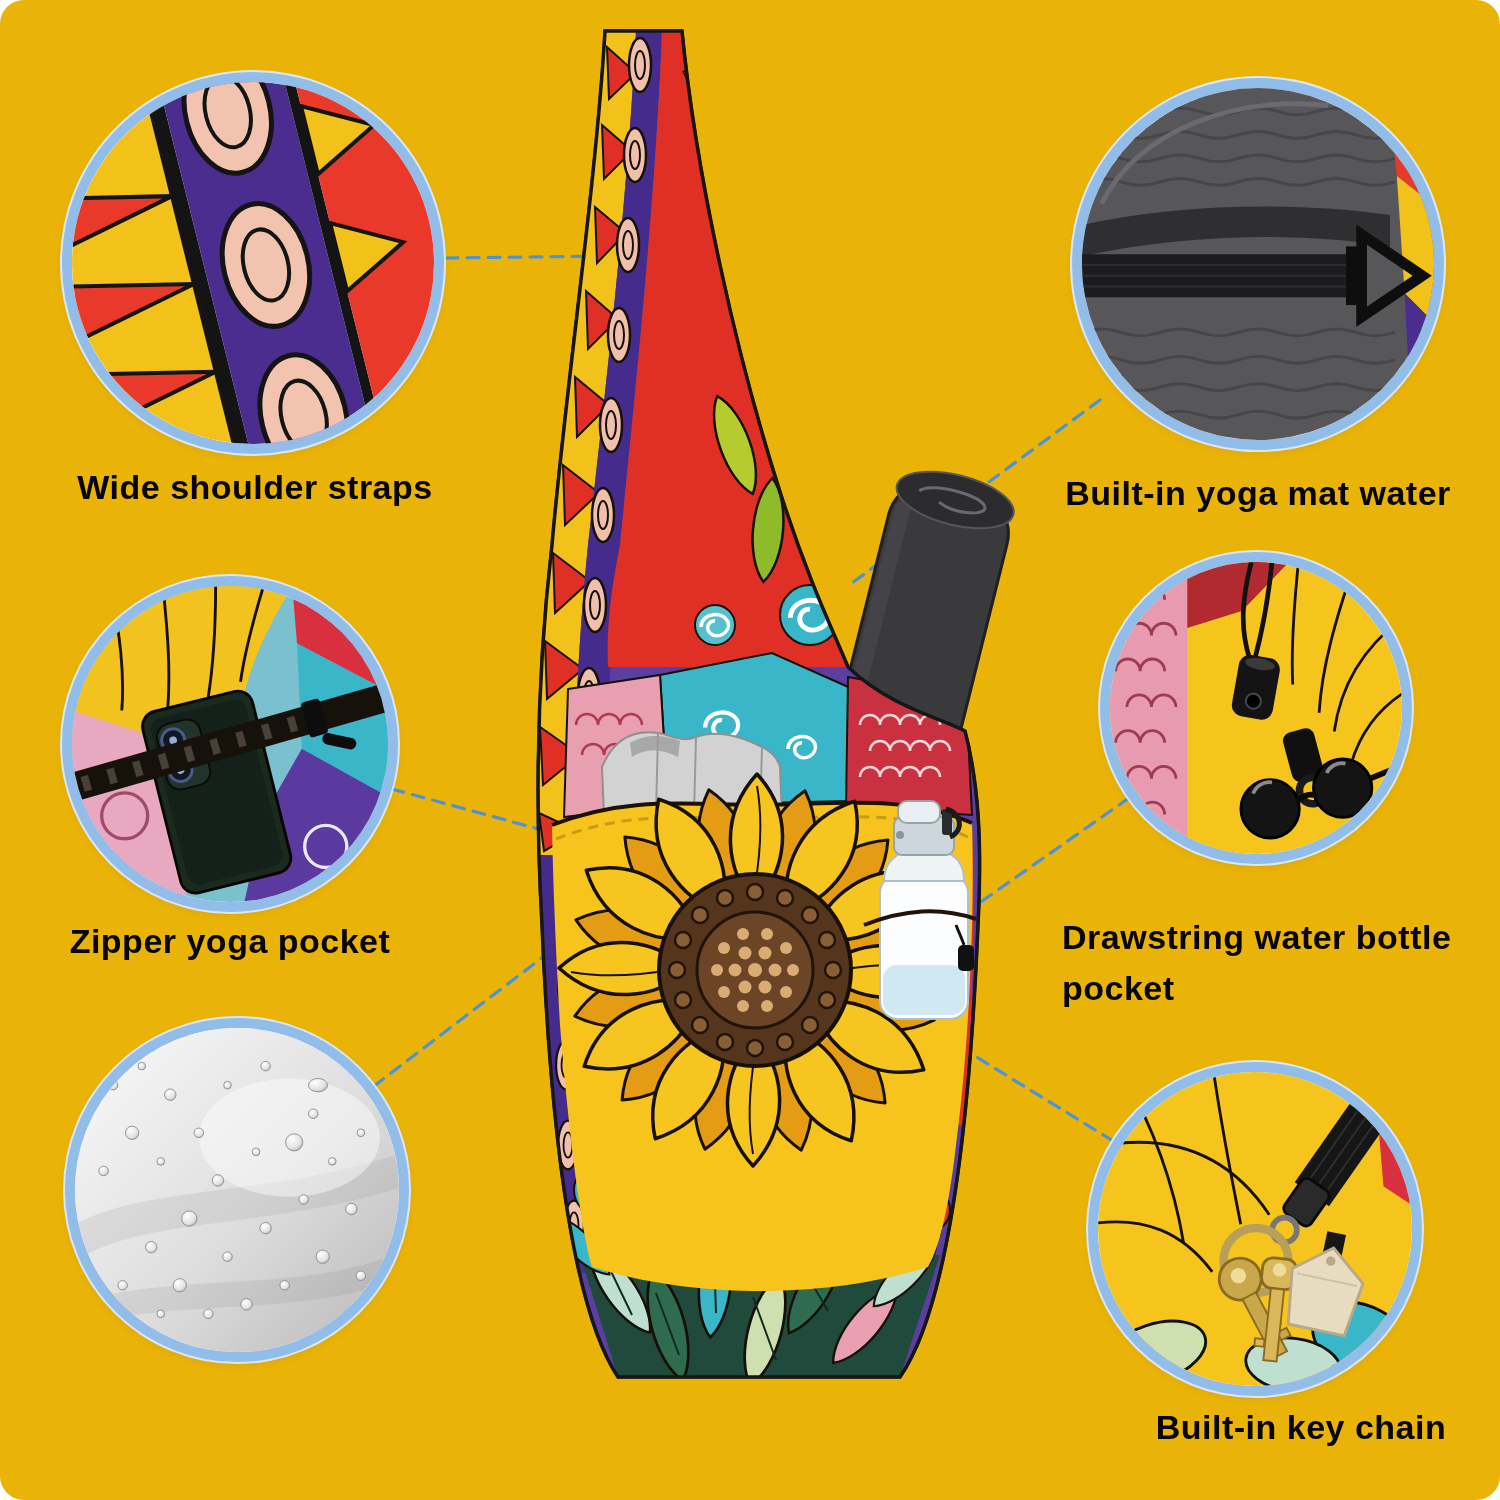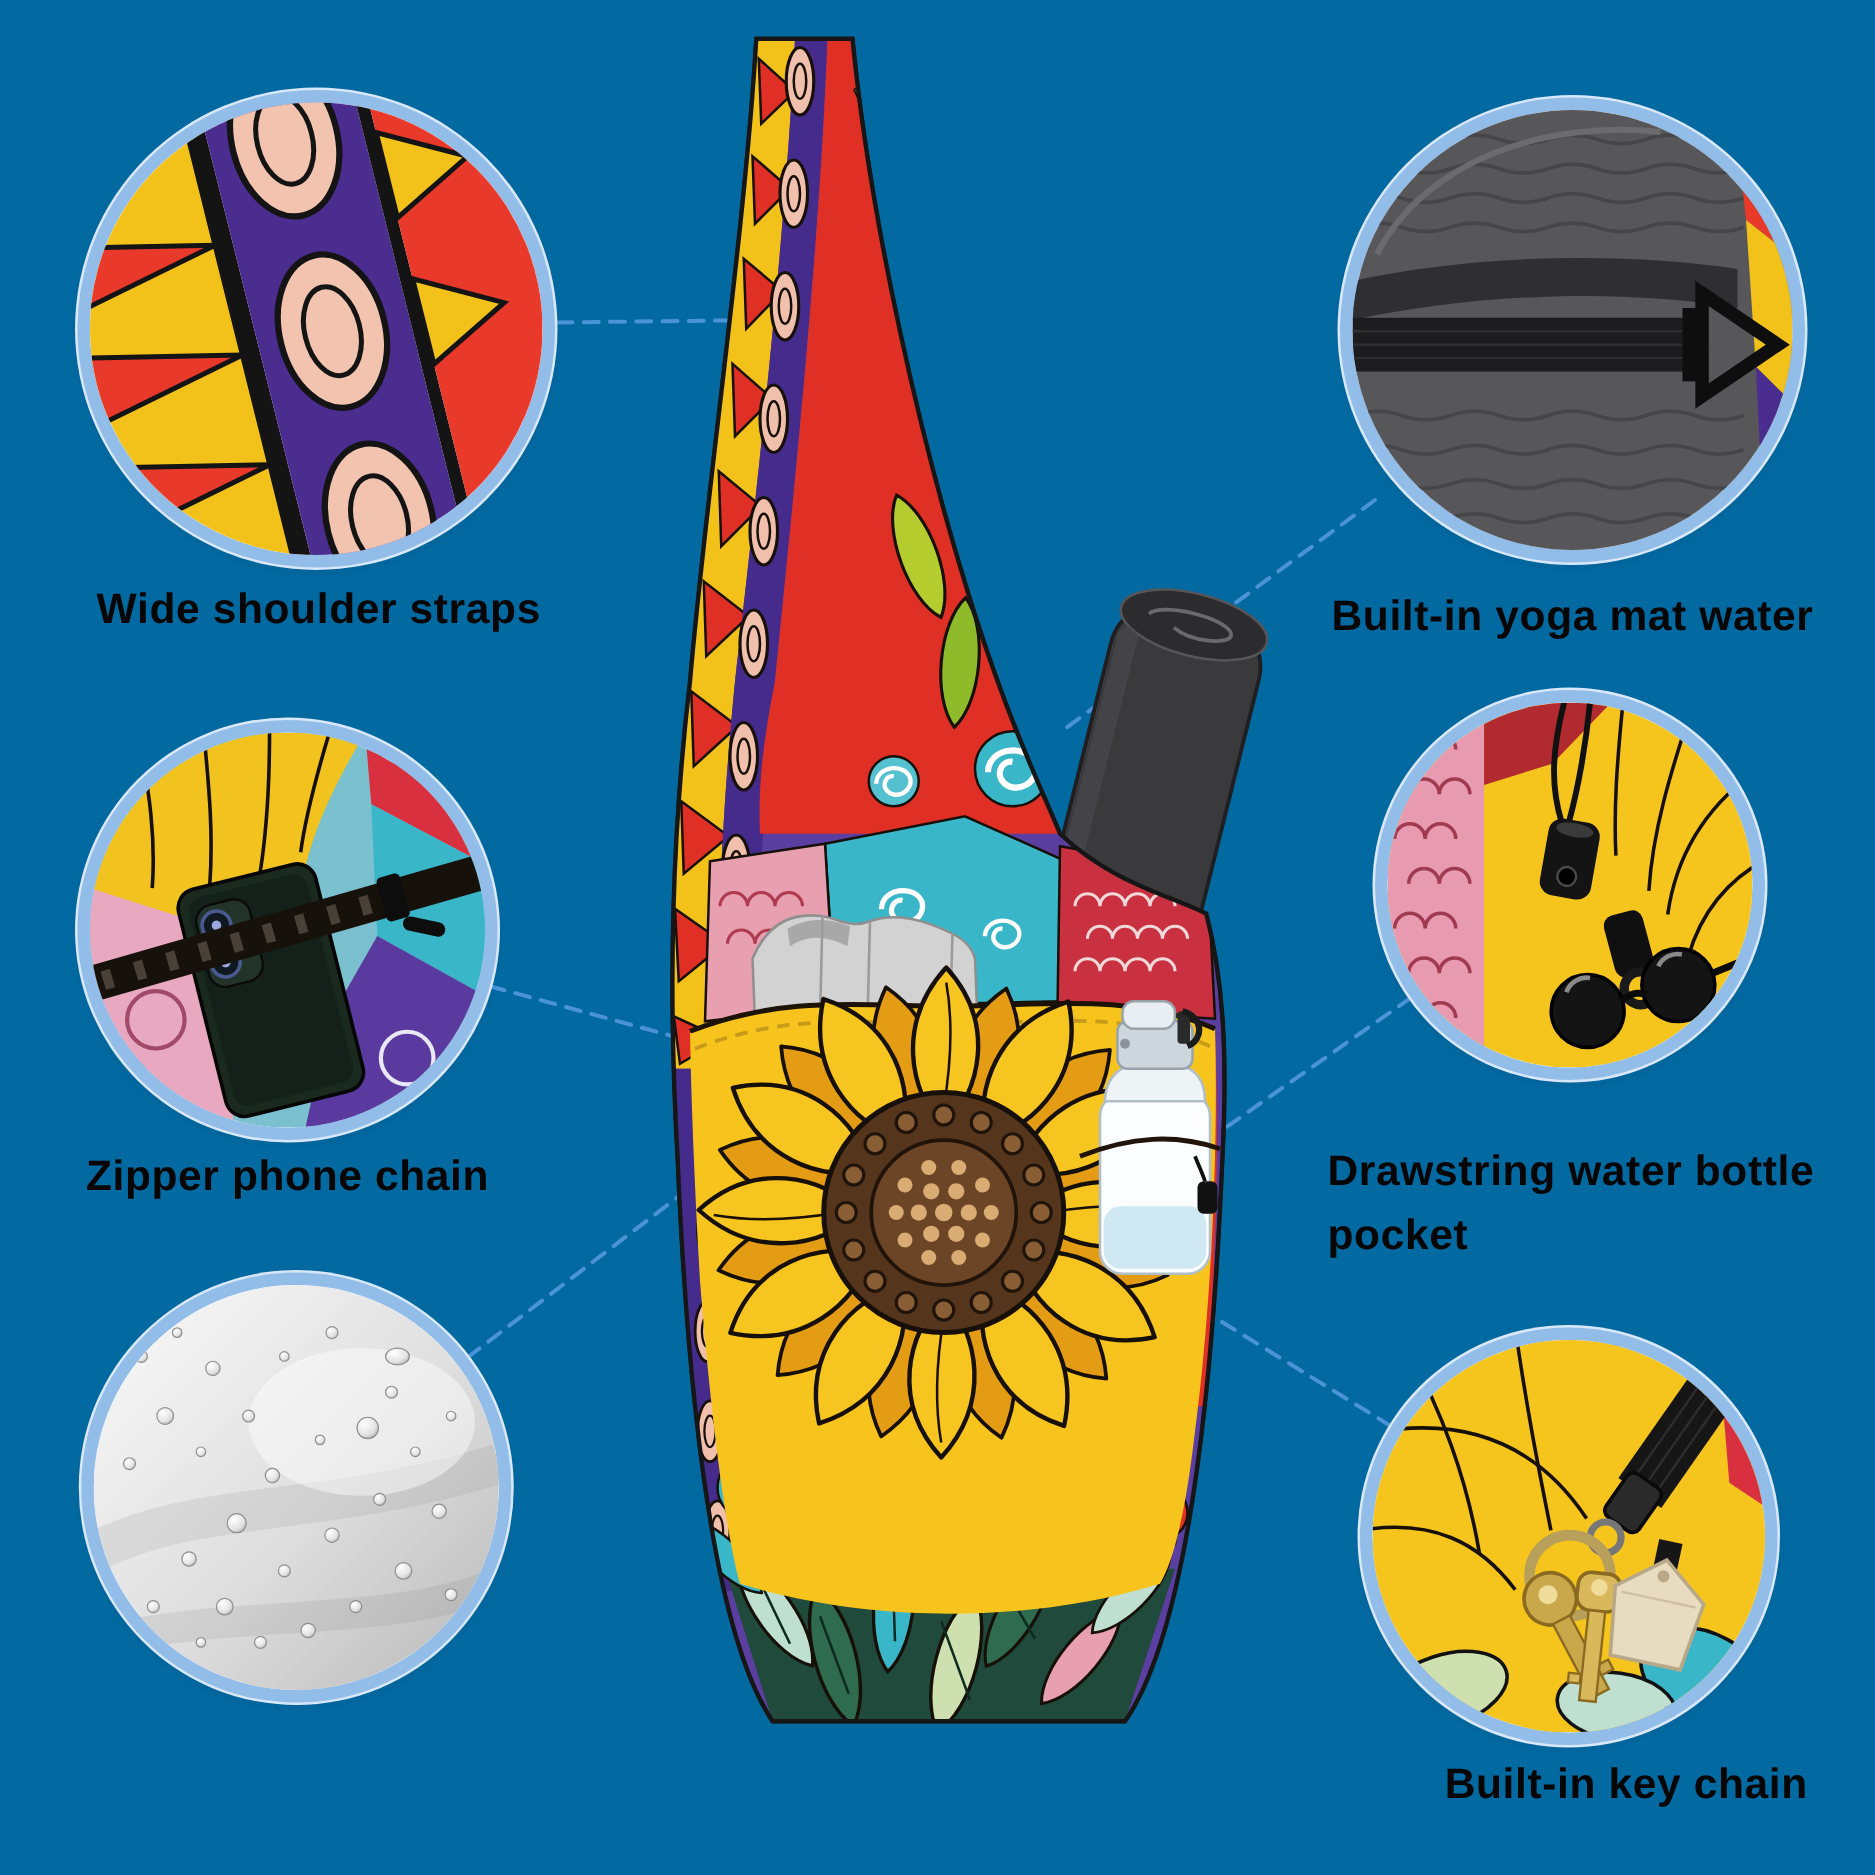--- a/index.html
+++ b/index.html
@@ -1,17 +1,17 @@
 <!DOCTYPE html>
 <html><head>
 <meta charset="utf-8">
 <style>
   html,body{margin:0;padding:0;background:#fff;}
-  .canvas{position:relative;width:1500px;height:1500px;background:#0369a1;overflow:hidden;
-          font-family:"Liberation Sans",sans-serif;}
+  .canvas{position:relative;width:1500px;height:1500px;background:#eab308;overflow:hidden;
+          font-family:"Liberation Sans",sans-serif;border-radius:24px;}
   .overlay{position:absolute;left:0;top:0;pointer-events:none;}
   .circle{position:absolute;border-radius:50%;border:10px solid #92bde9;overflow:hidden;background:#fff;
           box-shadow:0 0 0 2px #d9e8f8, 0 3px 8px rgba(0,0,0,.07);}
   .circle svg{width:100%;height:100%;display:block;}
   .label{position:absolute;font-weight:bold;font-size:34px;color:#060606;letter-spacing:.5px;line-height:1.5;}
   .center{text-align:center;}
   .bag{position:absolute;left:510px;top:25px;width:520px;height:1370px;}
 </style>
 </head>
 <body>
@@ -370,21 +370,21 @@
             <rect x="144" y="155" width="8" height="16"></rect>
           <rect x="172" y="155" width="8" height="16"></rect>
             <rect x="200" y="155" width="8" height="16"></rect>
             <rect x="228" y="155" width="8" height="16"></rect>
         </g>
         <rect x="246" y="144" width="20" height="38" rx="4" fill="#0d0d0d"></rect>
         <rect x="258" y="180" width="36" height="12" rx="6" fill="#0d0d0d" transform="rotate(28 260 186)"></rect>
       </g>
     </svg>
   </div>
-  <div class="label center" style="left:30px;top:916px;width:400px;">Zipper phone chain</div>
+  <div class="label center" style="left:30px;top:916px;width:400px;">Zipper yoga pocket</div>
 
   <div class="circle" style="left:1100px;top:552px;width:292px;height:292px;">
     <svg viewBox="0 0 310 310">
       <rect width="310" height="310" fill="#f5c51e"></rect>
       <g stroke="#171008" stroke-width="3" fill="none">
         <path d="M 260,0 C 240,60 225,110 222,160"></path>
           <path d="M 310,60 C 270,90 245,130 238,180"></path>
         <path d="M 200,0 C 195,50 192,90 194,130"></path>
           <path d="M 310,140 C 280,160 260,190 252,230"></path>
       </g>

